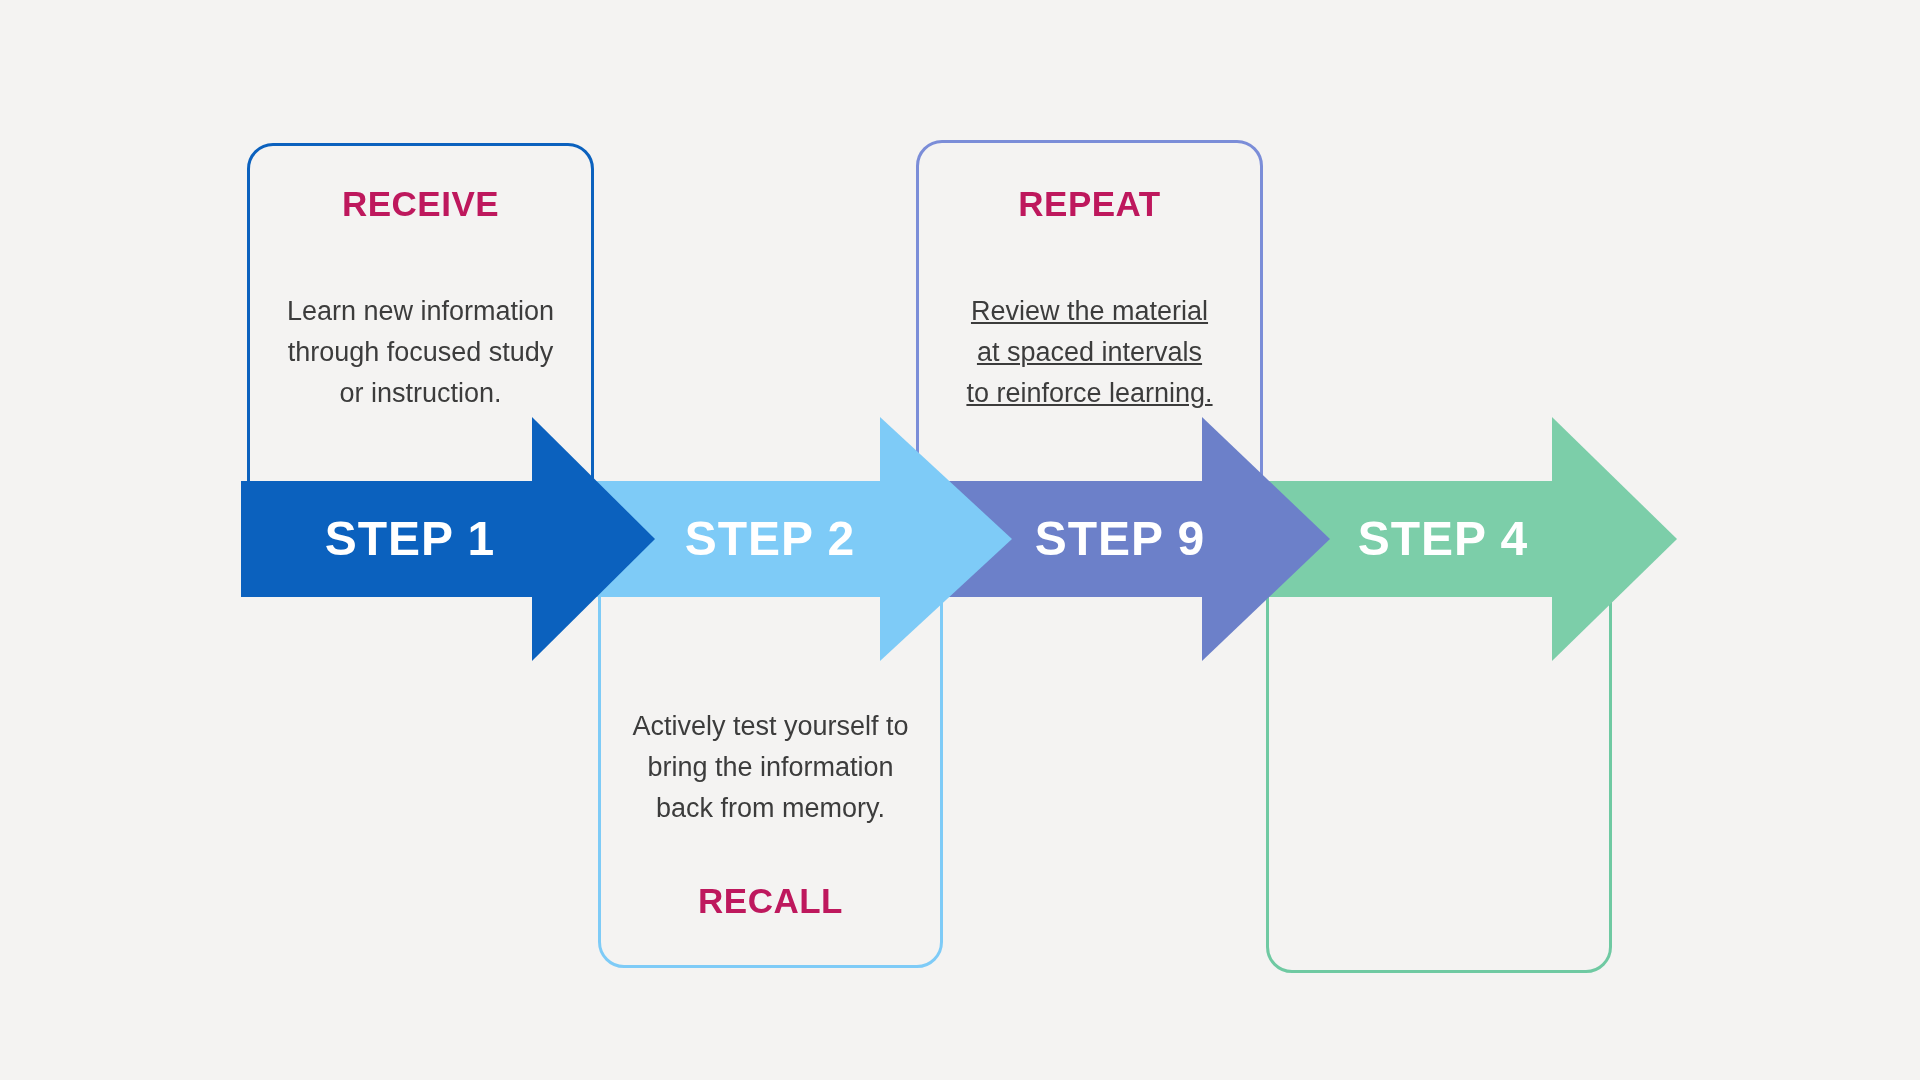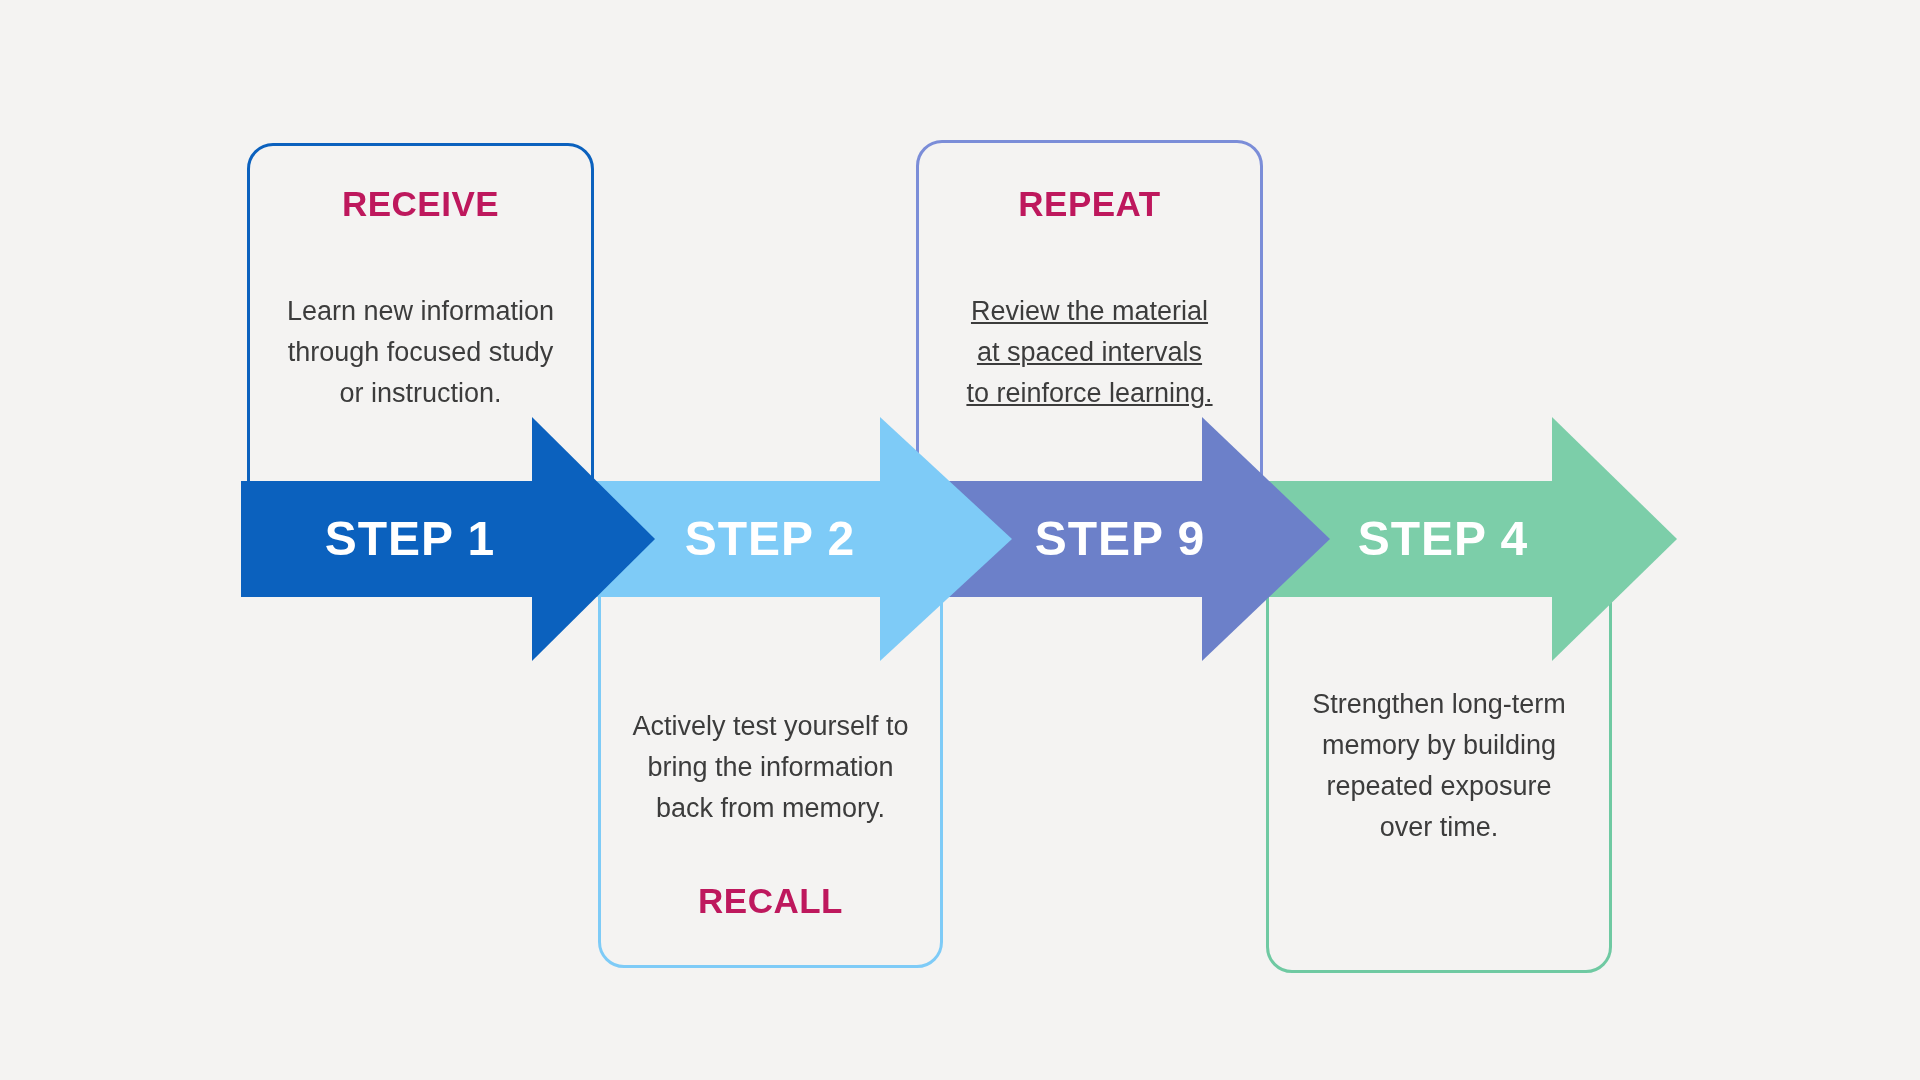--- a/index.html
+++ b/index.html
@@ -102,24 +102,20 @@
   </div>
 
   <div class="card card-3" style="border-color: rgb(123, 141, 216);">
     <div class="card-title">REPEAT</div>
     <div class="card-desc">Review the material
 at spaced intervals
 to reinforce learning.</div>
   </div>
 
   <div class="card card-4" style="border-color: rgb(111, 201, 162);">
-    <div class="card-desc">Strengthen long-term
-memory by building
-repeated exposure
-over time.</div>
   </div>
 
   <div class="arrow arrow-4">
     <div class="bar" style="background: rgb(124, 206, 169);"></div>
     <div class="head" style="border-left-color: rgb(124, 206, 169);"></div>
     <div class="step-label">STEP 4</div>
   </div>
 
   <div class="arrow arrow-3">
     <div class="bar" style="background: rgb(108, 128, 201);"></div>

